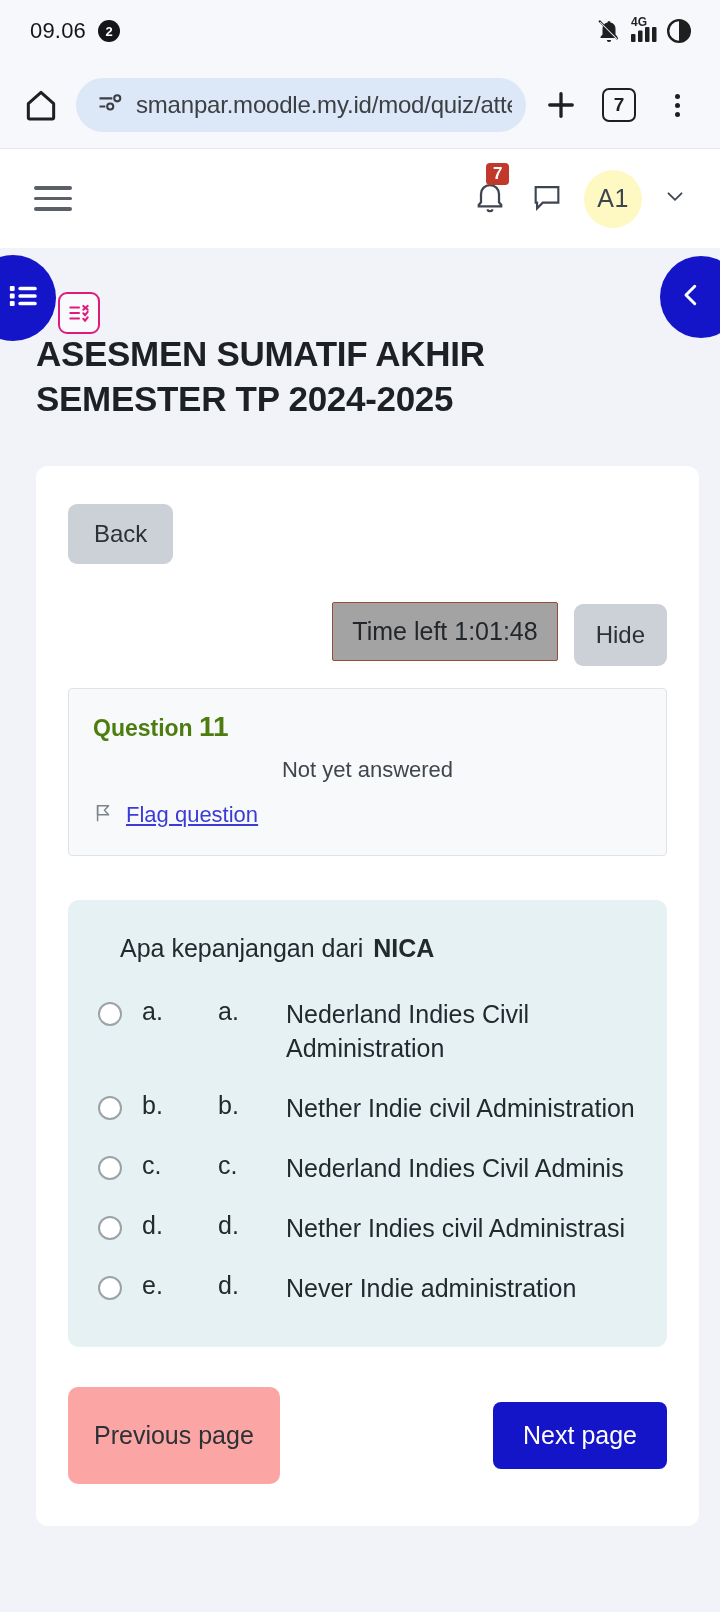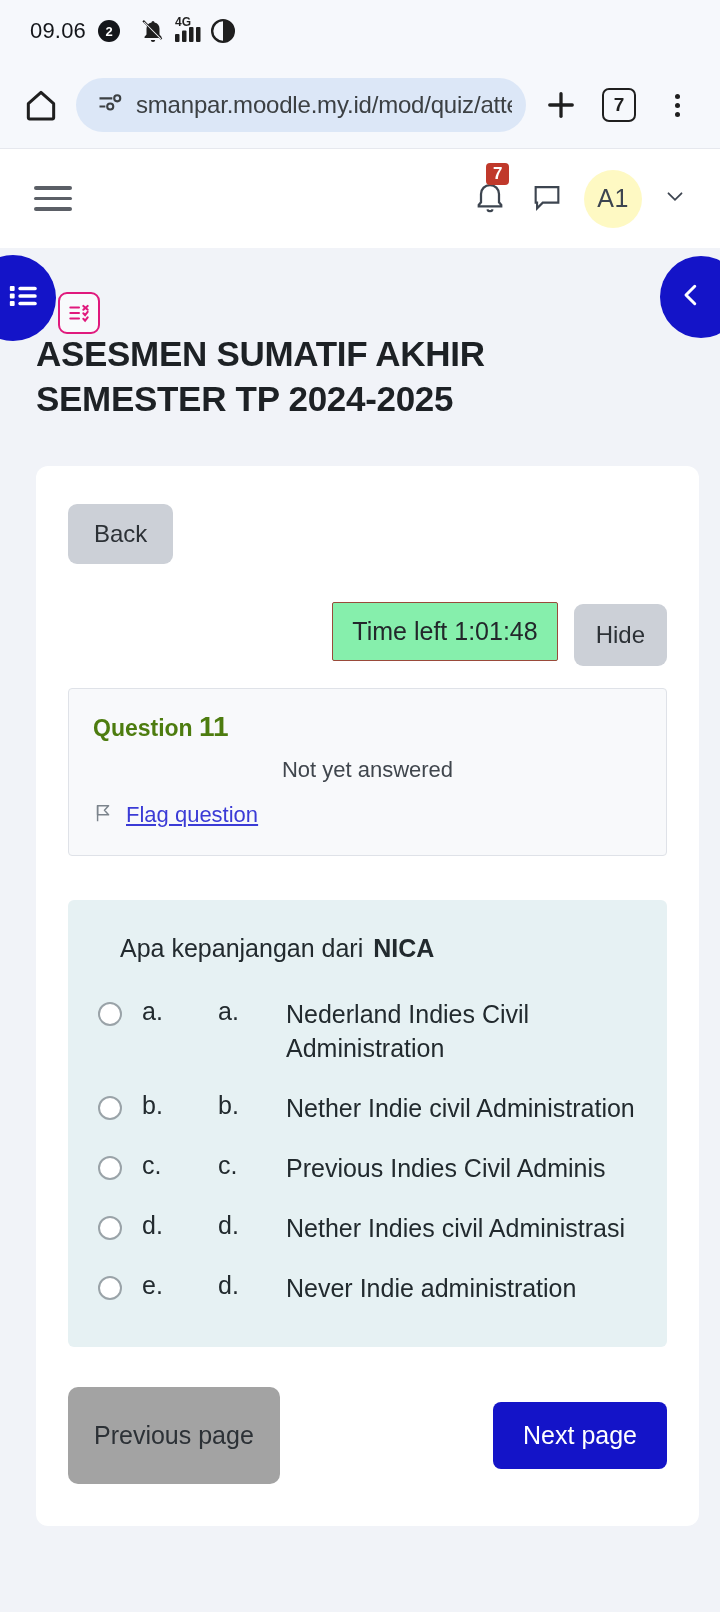--- a/index.html
+++ b/index.html
@@ -8,20 +8,21 @@
     font-family: "Liberation Sans", sans-serif;
     background: #f1f3f8;
     overflow: hidden;
   }
 
   
   .status-bar {
     height: 62px;
     background: #f6f8fc;
     display: flex; align-items: center;
+    justify-content: space-between;
     padding: 0 28px 0 30px;
     gap: 20px;
   }
   .status-left { display: flex; align-items: center; gap: 12px; }
   .status-clock { font-size: 22px; color: #14161a; letter-spacing: .2px; }
   .status-dot-badge {
     width: 22px; height: 22px; border-radius: 50%;
     background: #14161a; color: #fff; font-size: 13px;
     display: flex; align-items: center; justify-content: center;
     font-weight: 600;
@@ -134,21 +135,21 @@
     font-size: 24px;
     padding: 16px 26px;
     font-family: inherit;
   }
   .timer-row {
     display: flex; justify-content: flex-end;
     align-items: center; margin-top: 34px; gap: 0;
   }
   .timer-box {
     border: 1.6px solid #9a4a3a;
-    background: #86efac;
+    background: #a3a3a3;
     padding: 14px 19px;
     font-size: 25px; color: #23272b;
     border-radius: 2px;
     white-space: nowrap;
   }
   .btn-hide {
     background: #ccd0d7; color: #2c3136;
     border: none; border-radius: 9px;
     font-size: 24px; padding: 17px 22px;
     margin-left: 16px; margin-top: 6px;
@@ -168,21 +169,21 @@
   .qinfo-flag { display: flex; align-items: center; gap: 11px; margin-top: 18px; }
   .qinfo-flag a {
     color: #3b3bd6; font-size: 22px;
     text-decoration: underline;
   }
 
   
   .answer-block {
     margin-top: 44px;
     background: #e6f1f3;
-    border-radius: 6px;
+    border-radius: 11px;
     padding: 34px 30px 42px 30px;
   }
   .q-text {
     font-size: 25px; color: #222a2e;
     padding-left: 22px; margin-bottom: 34px;
   }
   .q-text b { font-weight: 700; margin-left: 10px; }
 
   .opt { display: flex; align-items: flex-start; margin-bottom: 26px; }
   .opt:last-child { margin-bottom: 0; }
@@ -204,21 +205,21 @@
     font-size: 25px; color: #222a2e;
     line-height: 1.36; padding-left: 14px;
   }
 
   
   .nav-btns {
     display: flex; justify-content: space-between;
     align-items: center; margin-top: 40px;
   }
   .btn-prev {
-    background: #a3a3a3; color: #2c3136;
+    background: #fca5a5; color: #2c3136;
     border: none; border-radius: 10px;
     font-size: 25px; padding: 34px 26px;
     font-family: inherit;
   }
   .btn-next {
     background: #1414c8; color: #fff;
     border: none; border-radius: 8px;
     font-size: 25px; padding: 19px 30px;
     font-family: inherit;
   }
@@ -403,21 +404,21 @@
         <span class="radio"></span>
         <span class="opt-key">b.</span>
         <span class="opt-sub">b.</span>
         <span class="opt-text">Nether Indie civil Administration</span>
       </div>
 
       <div class="opt">
         <span class="radio"></span>
         <span class="opt-key">c.</span>
         <span class="opt-sub">c.</span>
-        <span class="opt-text">Previous Indies Civil Adminis</span>
+        <span class="opt-text">Nederland Indies Civil Adminis</span>
       </div>
 
       <div class="opt">
         <span class="radio"></span>
         <span class="opt-key">d.</span>
         <span class="opt-sub">d.</span>
         <span class="opt-text">Nether Indies civil Administrasi</span>
       </div>
 
       <div class="opt">

